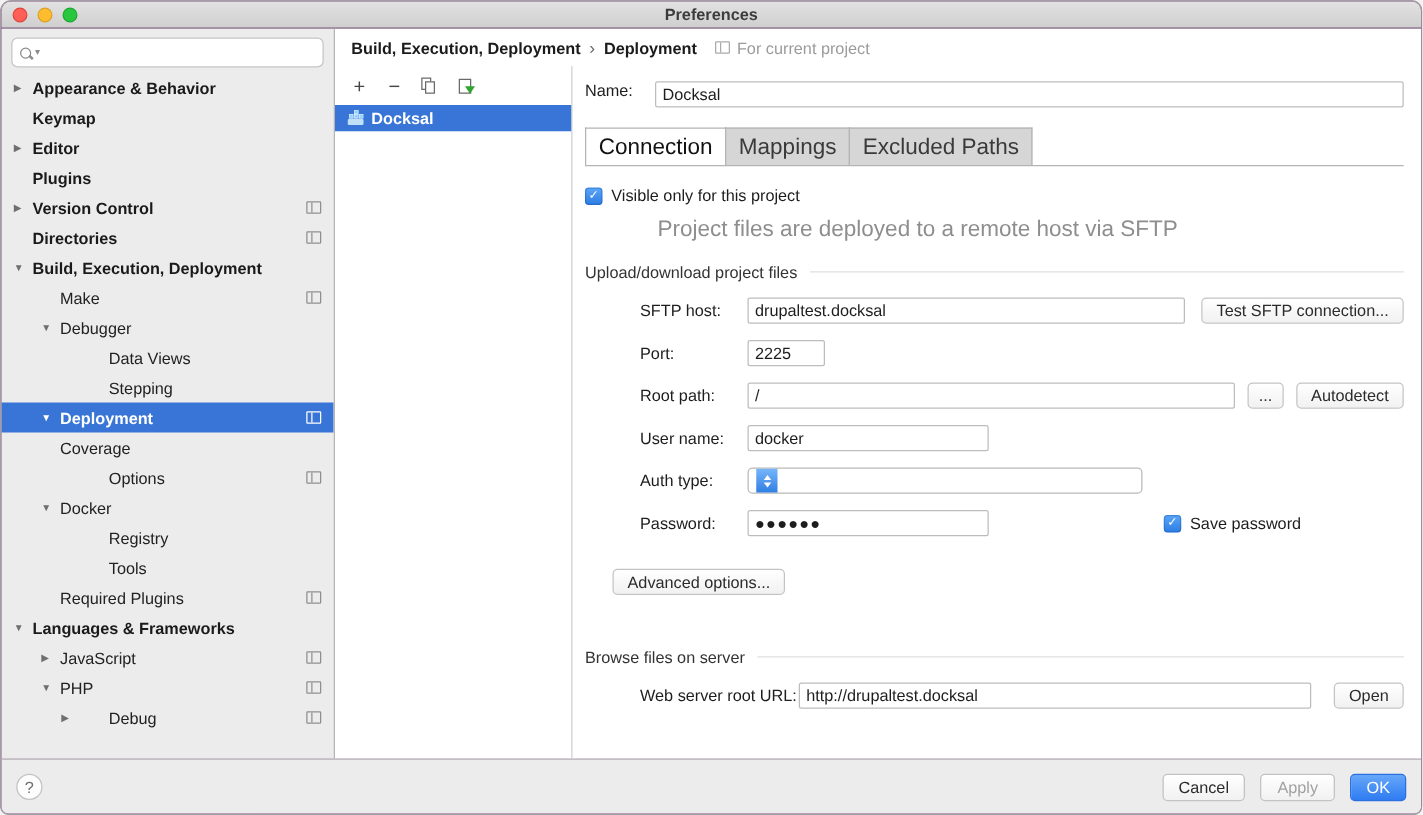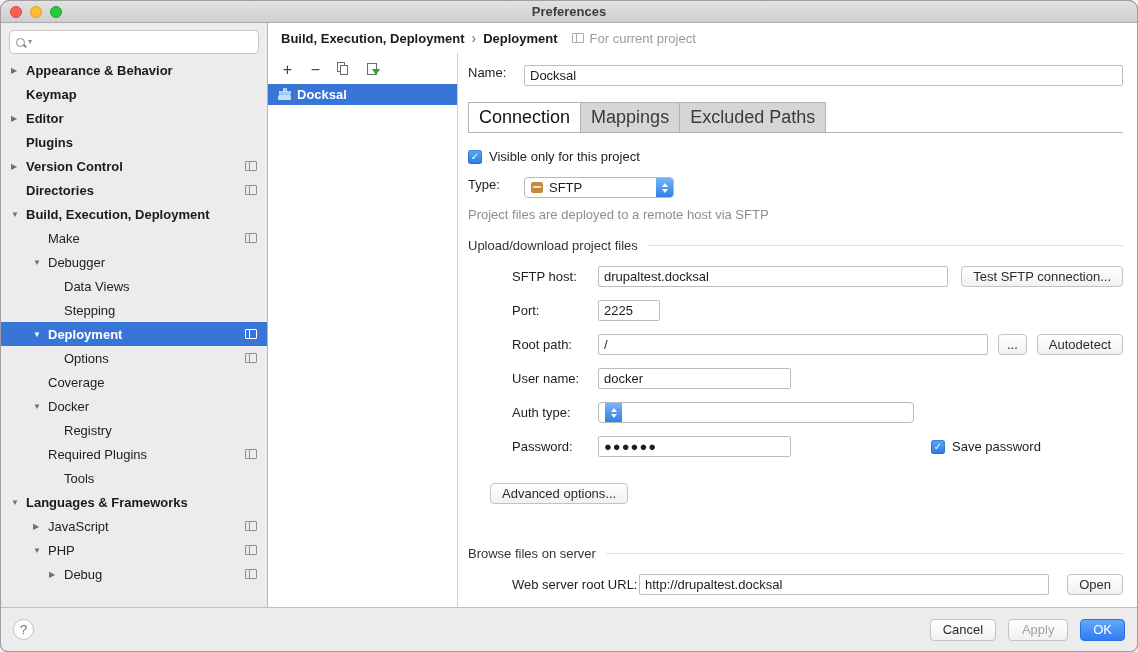--- a/index.html
+++ b/index.html
@@ -20,21 +20,21 @@
 
   
   .sidebar{width:267px;flex:none;background:#ececec;border-right:1px solid #b5b5b5;display:flex;flex-direction:column;overflow:hidden}
   .searchbox{height:24px;margin:7px 8px 4px 8px;background:#fff;border:1px solid #c5c5c5;border-radius:5px;display:flex;align-items:center;padding:0 6px;gap:3px}
   .mag{width:9px;height:9px;border:1.5px solid #8a8a8a;border-radius:50%;position:relative;flex:none}
   .mag::after{content:"";position:absolute;width:4px;height:1.5px;background:#8a8a8a;right:-3px;bottom:-1px;transform:rotate(45deg)}
   .scaret{font-size:8px;color:#8a8a8a;flex:none;line-height:1}
   .searchbox input{flex:1;border:none;outline:none;font:12px "Liberation Sans","DejaVu Sans",sans-serif;background:transparent}
   .tree{flex:1;overflow:hidden}
   .trow{position:relative;display:flex;align-items:center;height:24px;font-size:13px;color:#222}
-  .trow.lvl0{padding-left:25px}.trow.lvl1{padding-left:47px}.trow.lvl2{padding-left:63px}
+  .trow.lvl0{padding-left:25px}.trow.lvl1{padding-left:47px}.trow.lvl2{padding-left:86px}
   .arr{position:absolute;font-size:8px;color:#6f6f6f;top:8px}
   .lvl0 .arr{left:10px}.lvl1 .arr{left:32px}.lvl2 .arr{left:48px}
   .tlab.b{font-weight:700;color:#1a1a1a}
   .fill{flex:1}
   .winico{width:12px;height:10px;border:1px solid #8f8f8f;border-radius:1px;position:relative;flex:none;margin-right:10px}
   .winico::after{content:"";position:absolute;left:3px;top:0;bottom:0;width:1px;background:#8f8f8f}
   .trow.sel{background:#3875d6;color:#fff}
   .trow.sel .tlab{color:#fff;font-weight:700}
   .trow.sel .arr{color:#fff}
   .trow.sel .winico{border-color:#fff}.trow.sel .winico::after{background:#fff}
@@ -77,21 +77,21 @@
   .typerow{margin-top:13px}
   .combo{display:flex;align-items:center;height:21px;border:1px solid #b9b9b9;border-radius:4px;background:#fff;padding-left:6px;overflow:hidden}
   .combo .ctext{flex:1;font-size:13px;padding-right:6px;white-space:nowrap}
   .stepper{width:17px;height:21px;flex:none;background:linear-gradient(#7ab8fb,#2d7ce2);display:flex;flex-direction:column;align-items:center;justify-content:center;gap:2px}
   .tri-up{width:0;height:0;border-left:3.5px solid transparent;border-right:3.5px solid transparent;border-bottom:4px solid #fff}
   .tri-down{width:0;height:0;border-left:3.5px solid transparent;border-right:3.5px solid transparent;border-top:4px solid #fff}
   .sftpico{width:12px;height:11px;background:#c9873a;border-radius:2px;position:relative;flex:none;margin-right:6px}
   .sftpico::after{content:"";position:absolute;left:2px;right:2px;top:4px;height:2px;background:rgba(255,255,255,.75)}
   .w150{width:150px}.w316{width:316px}.w350{width:350px}.w62{width:62px}.w193{width:193px}
 
-  .hint{margin-top:9px;color:#8e8e8e;font-size:13px}
+  .hint{margin-top:9px;margin-left:58px;color:#8e8e8e;font-size:18px}
   .section{margin-top:16px;display:flex;align-items:center;font-size:13px;color:#333}
   .secline{flex:1;height:1px;background:#e0e0e0;margin-left:10px}
 
   .frm{margin-left:44px}
   .frow{display:flex;align-items:center;margin-top:13px}
   .frow.gap{}
   .flabel{width:86px;flex:none;font-size:13px}
   .flex1{flex:1}
   .btn{height:21px;padding:0 11px;font:13px "Liberation Sans","DejaVu Sans",sans-serif;color:#2b2b2b;background:linear-gradient(#fff,#f1f1f1);border:1px solid #c3c3c3;border-radius:4px;white-space:nowrap}
   .btn-sm{padding:0 8px}
@@ -180,42 +180,42 @@
           </div>
         <div class="trow lvl2">
             <span class="tlab">Stepping</span>
           </div>
         <div class="trow lvl1 sel">
             <span class="arr">▼</span>
             <span class="tlab">Deployment</span>
             <span class="fill"></span>
             <span class="winico"></span>
           </div>
+        <div class="trow lvl1">
+            <span class="tlab">Coverage</span>
+          </div>
         <div class="trow lvl2">
             <span class="tlab">Options</span>
             <span class="fill"></span>
             <span class="winico"></span>
           </div>
         <div class="trow lvl1">
-            <span class="tlab">Coverage</span>
-          </div>
-        <div class="trow lvl1">
             <span class="arr">▼</span>
             <span class="tlab">Docker</span>
           </div>
         <div class="trow lvl2">
             <span class="tlab">Registry</span>
           </div>
+        <div class="trow lvl2">
+            <span class="tlab">Tools</span>
+          </div>
         <div class="trow lvl1">
             <span class="tlab">Required Plugins</span>
             <span class="fill"></span>
             <span class="winico"></span>
-          </div>
-        <div class="trow lvl2">
-            <span class="tlab">Tools</span>
           </div>
         <div class="trow lvl0">
             <span class="arr">▼</span>
             <span class="tlab b">Languages &amp; Frameworks</span>
           </div>
         <div class="trow lvl1">
             <span class="arr">▶</span>
             <span class="tlab">JavaScript</span>
             <span class="fill"></span>
             <span class="winico"></span>
@@ -293,31 +293,20 @@
             <div class="tab">Excluded Paths</div>
           </div>
 
           <div class="checkrow">
             <span class="cb">
                 <span class="ck">✓</span>
               </span>
             <span>Visible only for this project</span>
           </div>
 
-          <div class="row typerow">
-            <span class="lab">Type:</span>
-            <div class="combo w150">
-              <span class="sftpico"></span>
-              <span class="ctext">SFTP</span>
-              <span class="stepper">
-                  <span class="tri-up"></span>
-                  <span class="tri-down"></span>
-                </span>
-            </div>
-          </div>
 
           <div class="hint">Project files are deployed to a remote host via SFTP</div>
 
           <div class="section">
             <span>Upload/download project files</span>
             <span class="secline"></span>
           </div>
 
           <div class="frm">
             <div class="frow">

